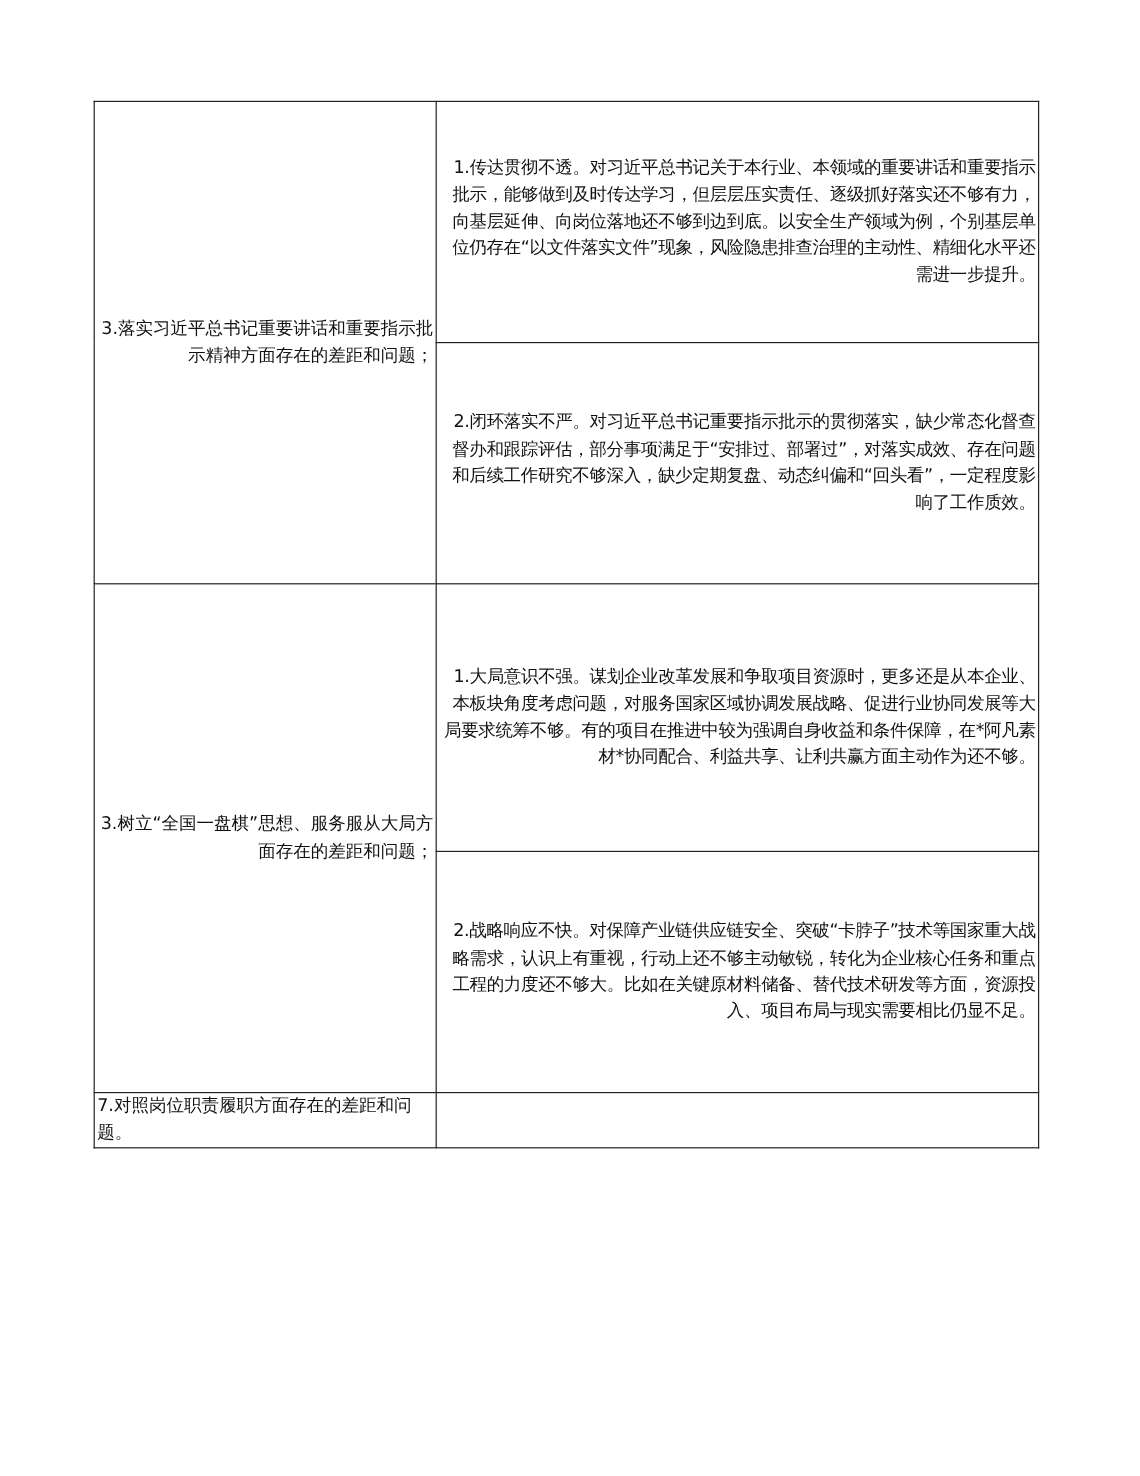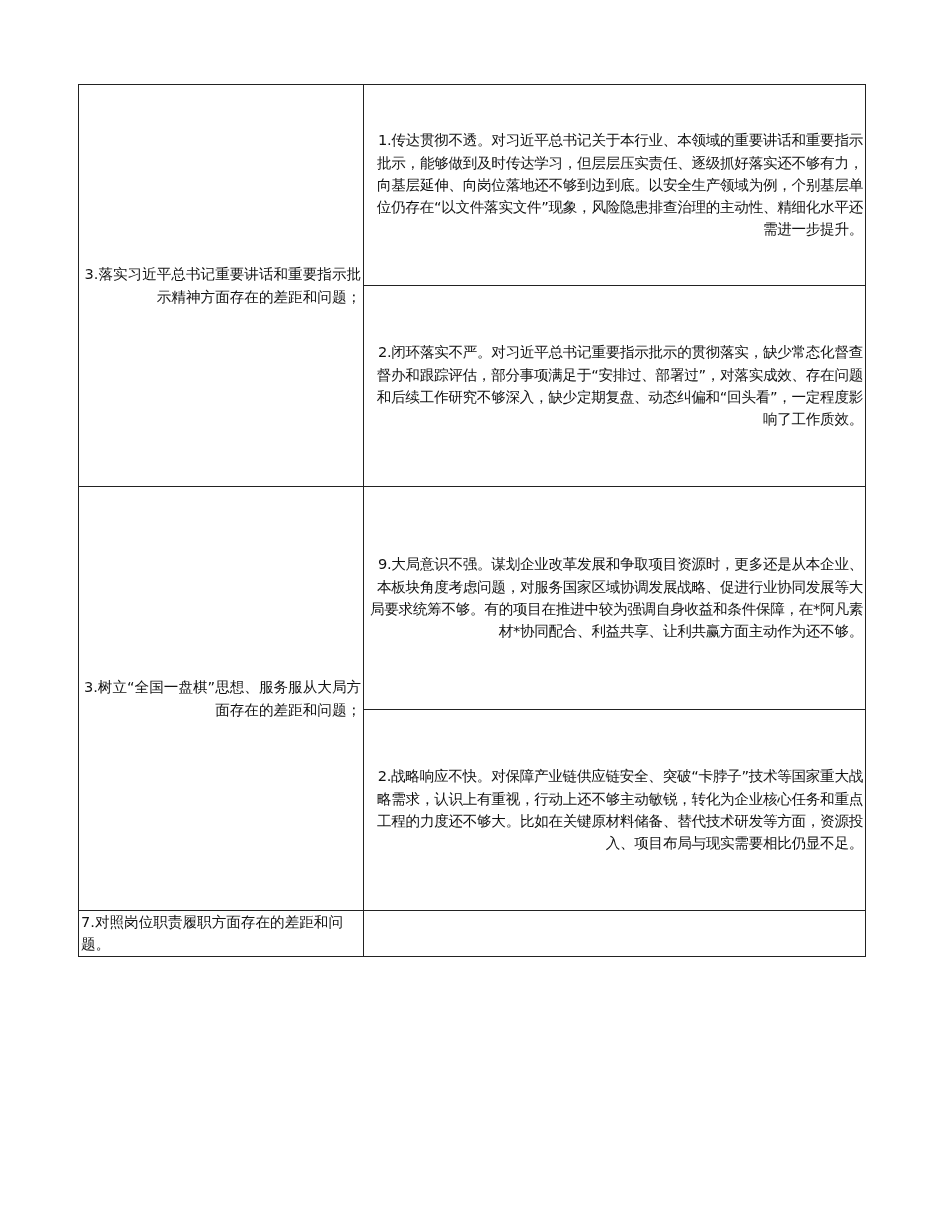--- a/index.html
+++ b/index.html
@@ -23,21 +23,21 @@
   <tbody>
     <tr style="height:201px;">
       <td rowspan="2" class="cat">3.落实习近平总书记重要讲话和重要指示批示精神方面存在的差距和问题；</td>
       <td class="detail">1.传达贯彻不透。对习近平总书记关于本行业、本领域的重要讲话和重要指示批示，能够做到及时传达学习，但层层压实责任、逐级抓好落实还不够有力，向基层延伸、向岗位落地还不够到边到底。以安全生产领域为例，个别基层单位仍存在“以文件落实文件”现象，风险隐患排查治理的主动性、精细化水平还需进一步提升。</td>
     </tr>
     <tr style="height:201px;">
       <td class="detail">2.闭环落实不严。对习近平总书记重要指示批示的贯彻落实，缺少常态化督查督办和跟踪评估，部分事项满足于“安排过、部署过”，对落实成效、存在问题和后续工作研究不够深入，缺少定期复盘、动态纠偏和“回头看”，一定程度影响了工作质效。</td>
     </tr>
     <tr style="height:223px;">
       <td rowspan="2" class="cat">3.树立“全国一盘棋”思想、服务服从大局方面存在的差距和问题；</td>
-      <td class="detail">9.大局意识不强。谋划企业改革发展和争取项目资源时，更多还是从本企业、本板块角度考虑问题，对服务国家区域协调发展战略、促进行业协同发展等大局要求统筹不够。有的项目在推进中较为强调自身收益和条件保障，在*阿凡素材*协同配合、利益共享、让利共赢方面主动作为还不够。</td>
+      <td class="detail">1.大局意识不强。谋划企业改革发展和争取项目资源时，更多还是从本企业、本板块角度考虑问题，对服务国家区域协调发展战略、促进行业协同发展等大局要求统筹不够。有的项目在推进中较为强调自身收益和条件保障，在*阿凡素材*协同配合、利益共享、让利共赢方面主动作为还不够。</td>
     </tr>
     <tr style="height:201px;">
       <td class="detail">2.战略响应不快。对保障产业链供应链安全、突破“卡脖子”技术等国家重大战略需求，认识上有重视，行动上还不够主动敏锐，转化为企业核心任务和重点工程的力度还不够大。比如在关键原材料储备、替代技术研发等方面，资源投入、项目布局与现实需要相比仍显不足。</td>
     </tr>
     <tr style="height:45px;">
       <td class="cat-left">7.对照岗位职责履职方面存在的差距和问题。</td>
       <td class="detail"></td>
     </tr>
   </tbody>
 </table>

